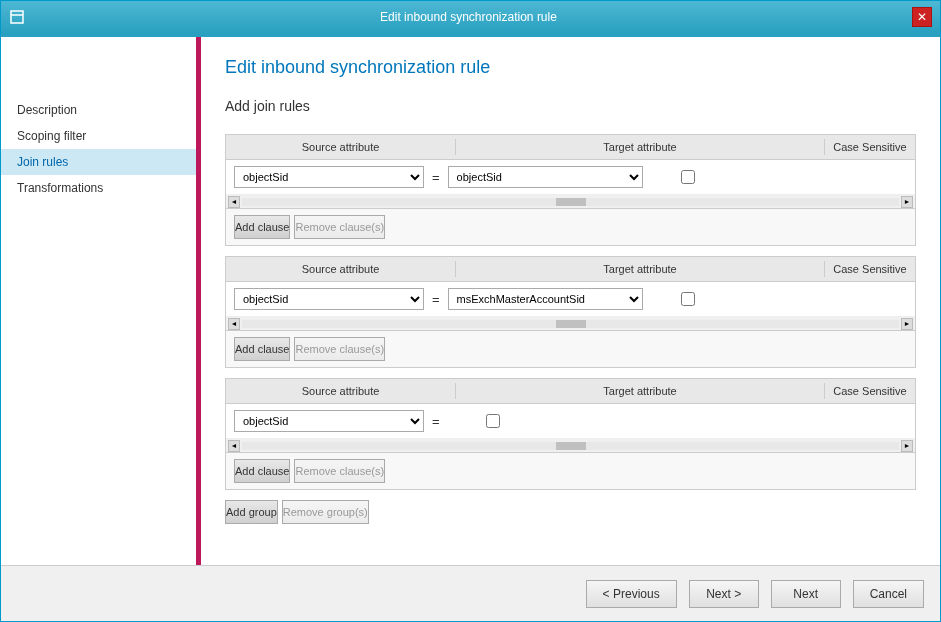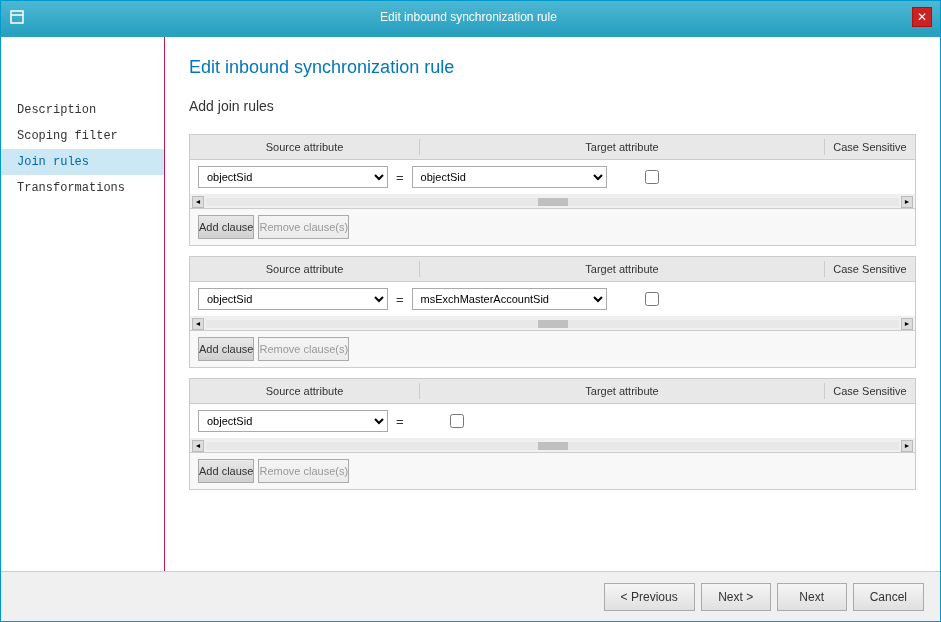--- a/index.html
+++ b/index.html
@@ -58,26 +58,25 @@
     }
 
     .content-area {
       display: flex;
       flex: 1;
       background: white;
       overflow: hidden;
     }
 
     .sidebar {
-      width: 164px;
+      width: 200px;
       background: white;
       padding: 60px 0 0 0;
-      border-right: 1px solid #be185d;
+      border-right: 5px solid #be185d;
       flex-shrink: 0;
-      font-family: Liberation Mono, monospace;
     }
 
     .sidebar-item {
       padding: 6px 16px;
       cursor: pointer;
       color: #333;
       font-size: 12px;
     }
 
     .sidebar-item.active {
@@ -250,28 +249,28 @@
       background: linear-gradient(to bottom, #f5f5f5, #ebebeb);
     }
 
     .group-buttons {
       display: flex;
       gap: 4px;
       margin-top: 8px;
     }
 
     .footer {
-      height: 50px;
+      height: 56px;
       background: #f0f0f0;
       border-top: 1px solid #ccc;
       display: flex;
       align-items: center;
       justify-content: flex-end;
       padding: 0 16px;
-      gap: 6px;
+      gap: 12px;
       flex-shrink: 0;
     }
 
     .footer-btn {
       height: 28px;
       padding: 2px 16px;
       border: 1px solid #aaa;
       background: linear-gradient(to bottom, #f5f5f5, #e0e0e0);
       font-size: 12px;
       cursor: pointer;
@@ -412,20 +411,24 @@
             <div class="scroll-thumb"></div>
           </div>
           <div class="scroll-arrow">►</div>
         </div>
         <div class="rule-buttons">
           <button class="btn btn-primary">Add clause</button>
           <button class="btn btn-disabled">Remove clause(s)</button>
         </div>
       </div>
 
+      <div class="group-buttons">
+        <button class="btn btn-primary">Add group</button>
+        <button class="btn btn-disabled">Remove group(s)</button>
+      </div>
     </div>
   </div>
 
   <div class="footer">
     <button class="footer-btn">&lt; Previous</button>
     <button class="footer-btn">Next &gt;</button>
     <button class="footer-btn">Next</button>
     <button class="footer-btn">Cancel</button>
   </div>
 </div>

